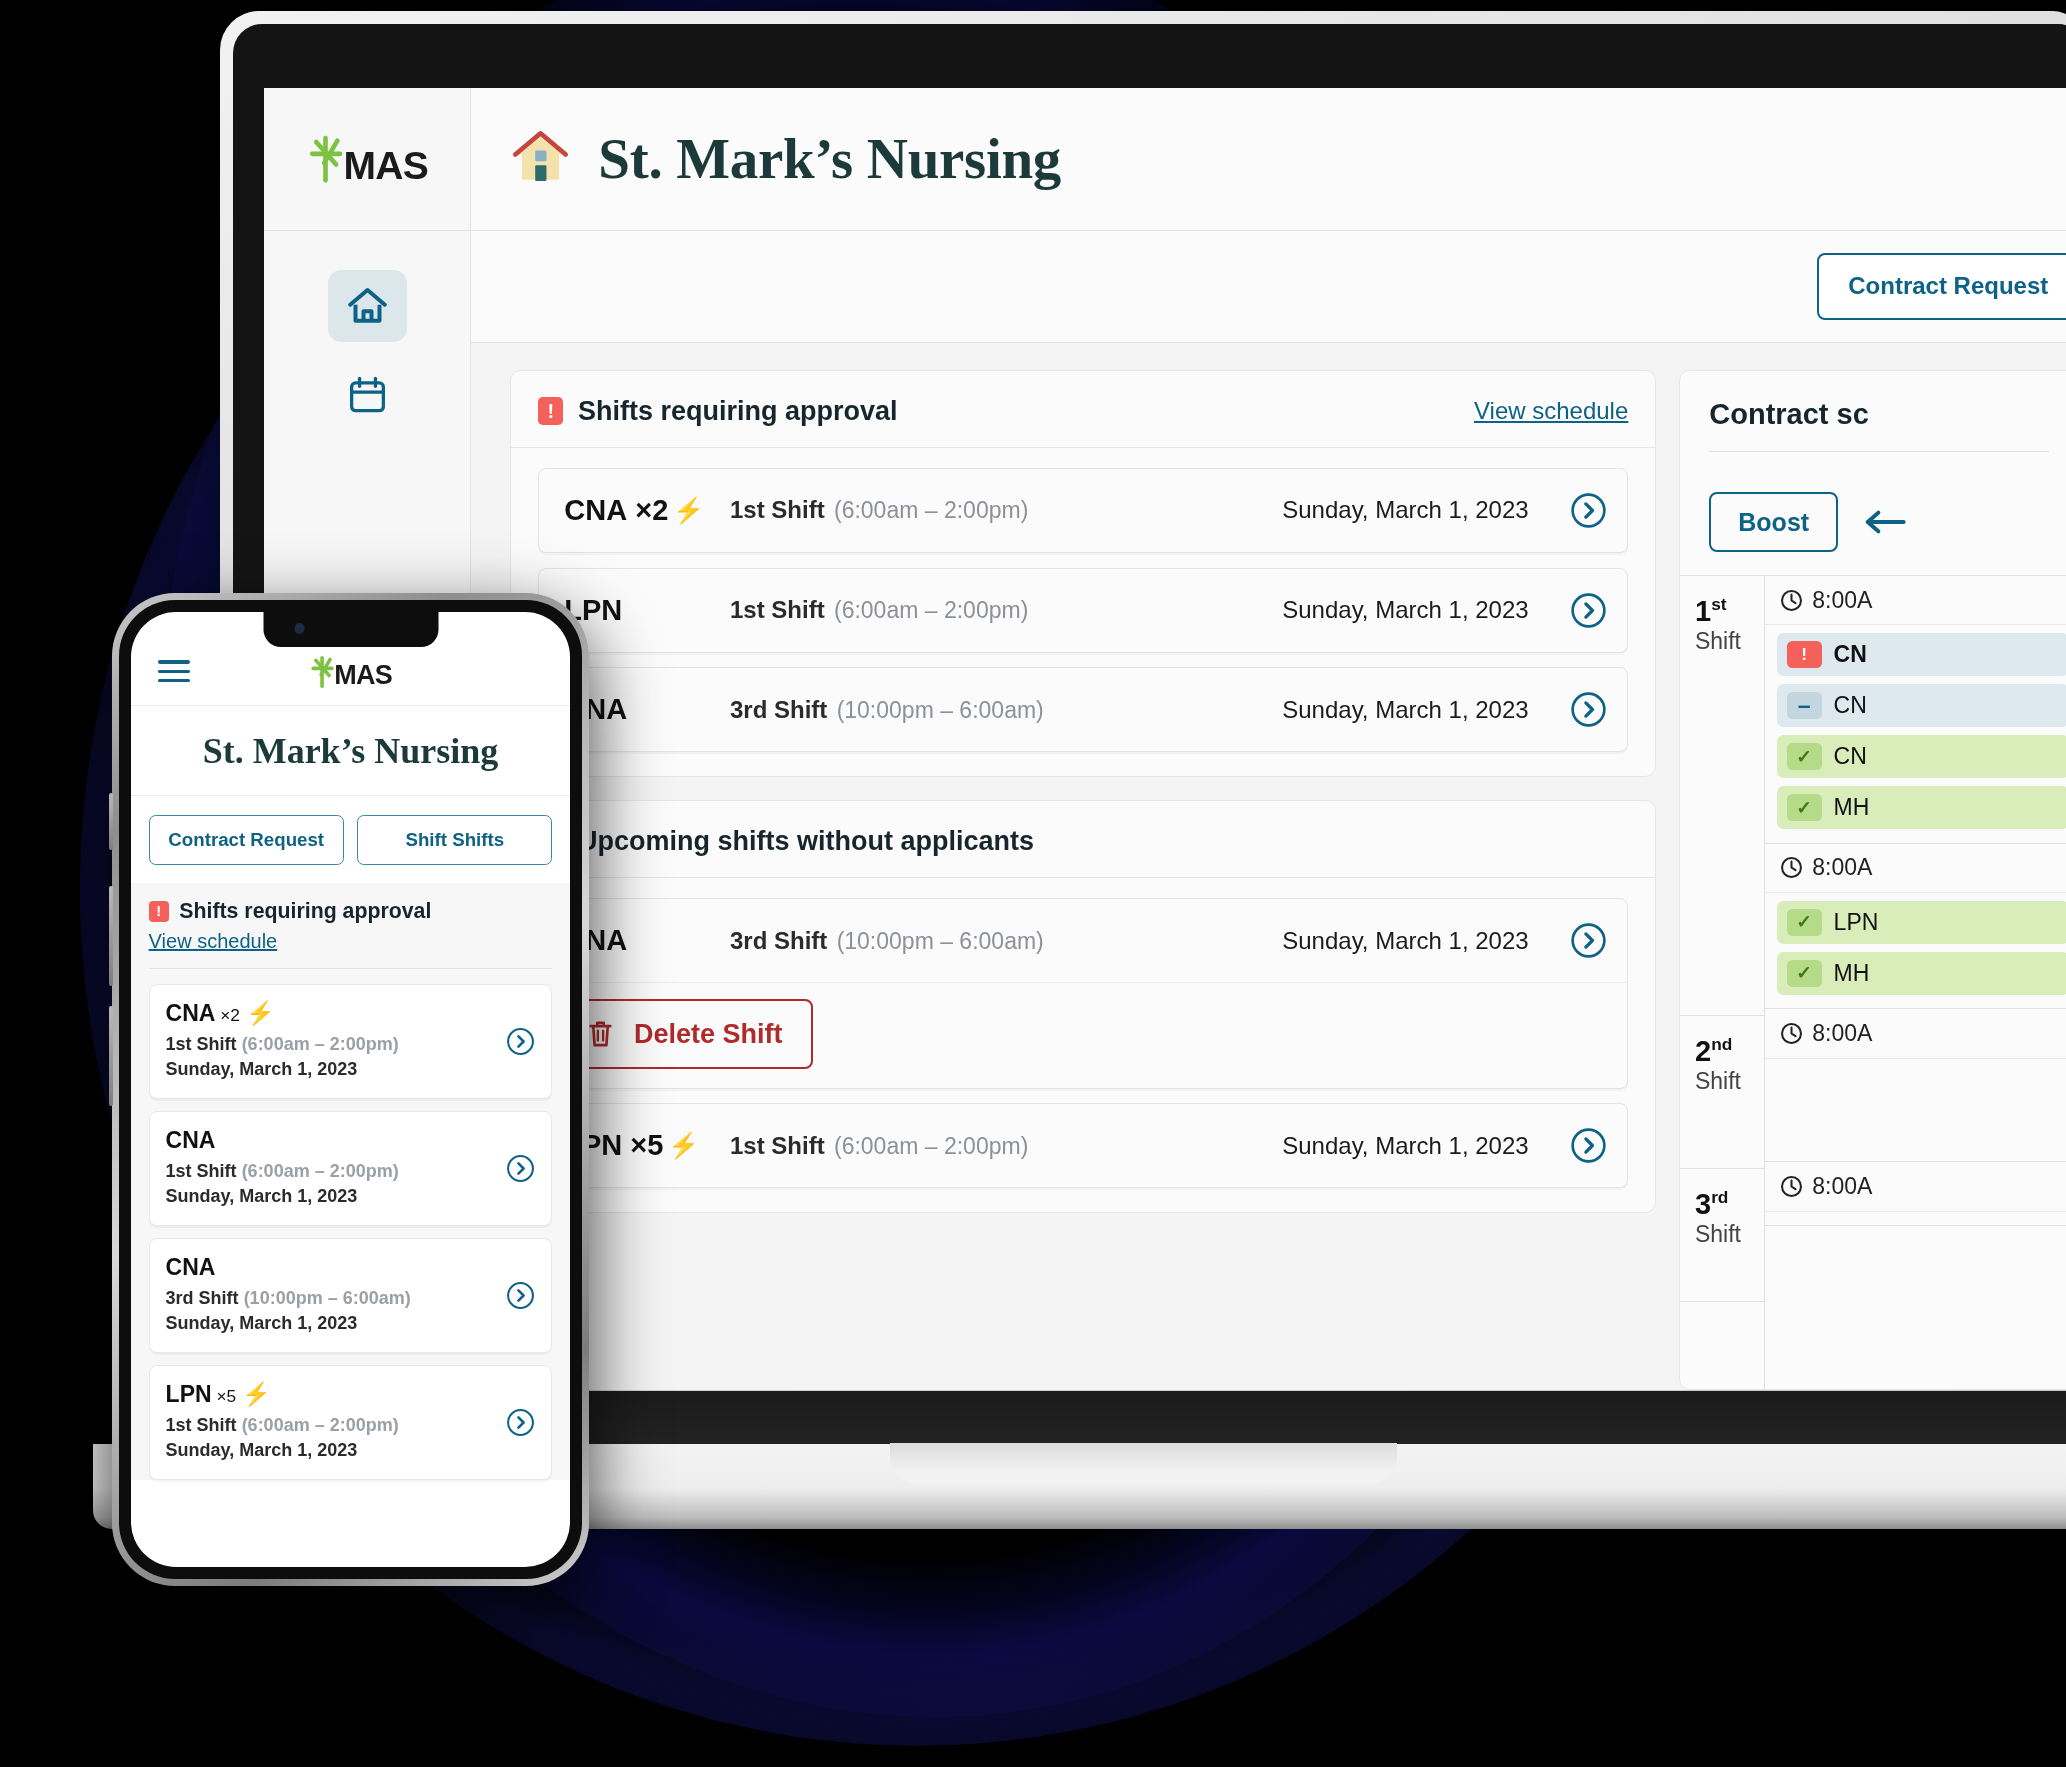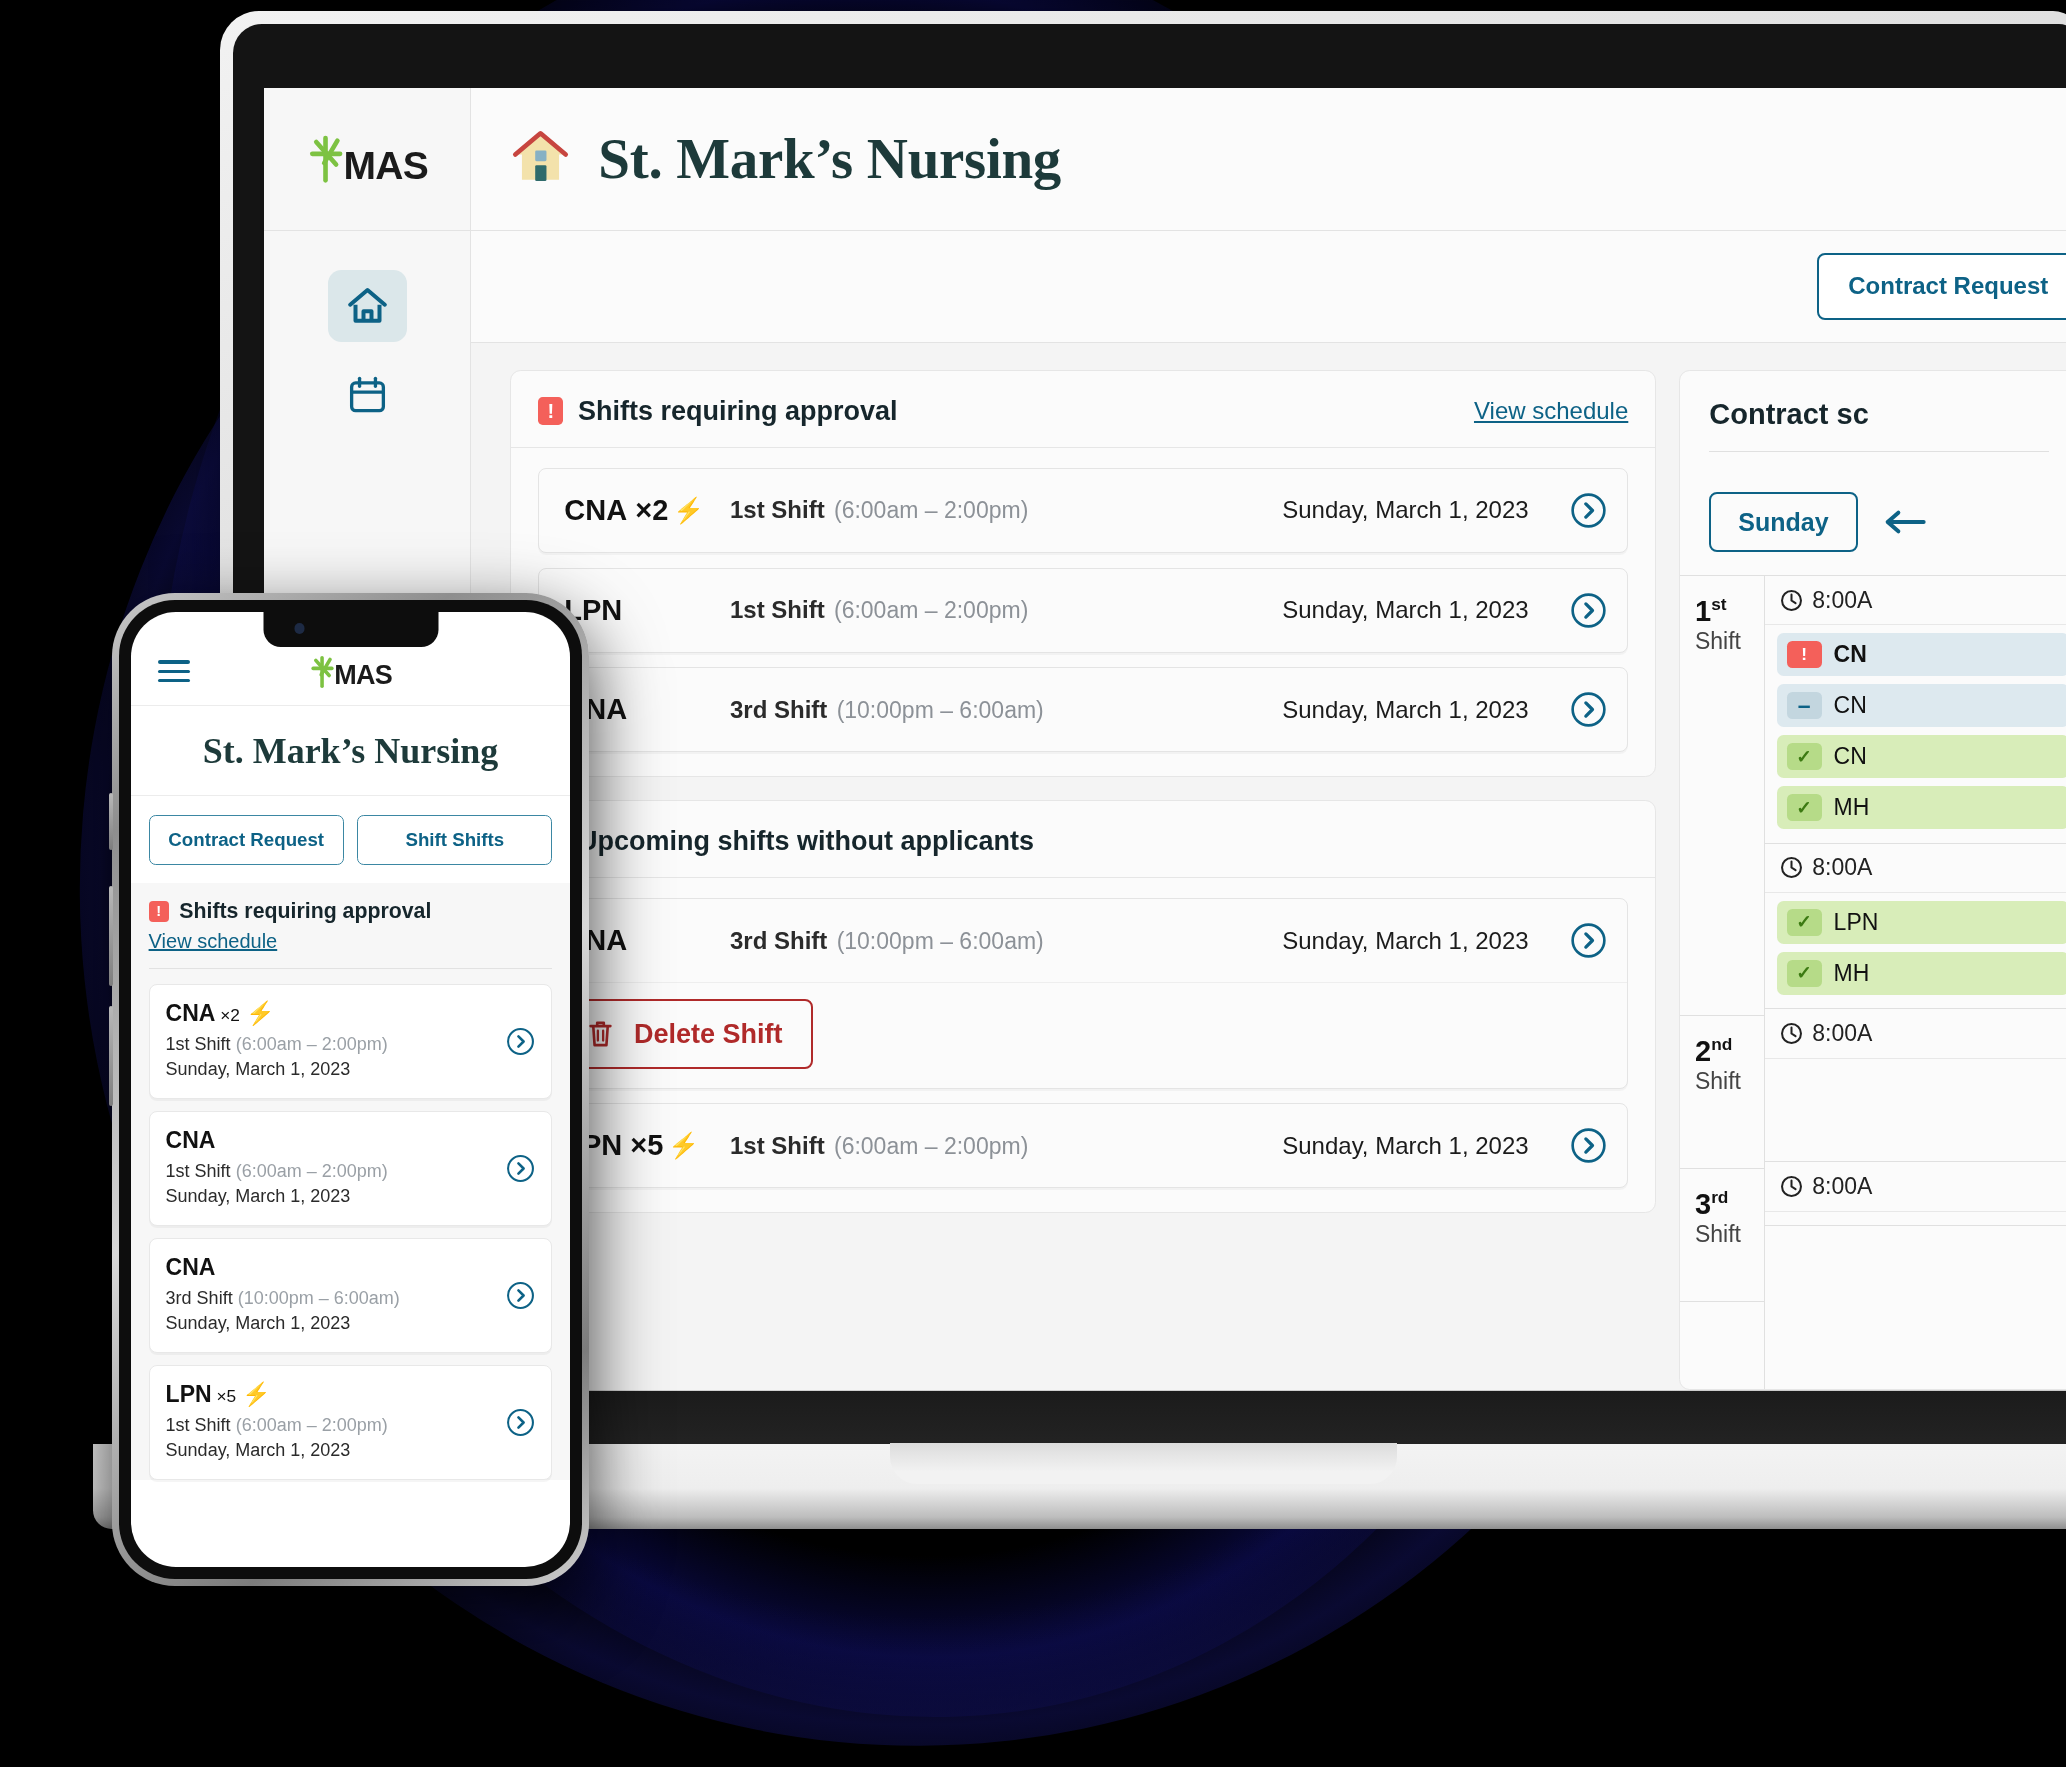--- a/index.html
+++ b/index.html
@@ -348,21 +348,21 @@
 
   .p-card {
     background: #ffffff; border: 1.3px solid #e8e8e8; border-radius: 8px;
     padding: 14.7px 16px; margin-bottom: 12px;
     display: flex; align-items: center; gap: 9.3px;
     box-shadow: 0 2px 0 rgba(0,0,0,0.04);
   }
   .p-card-main { flex: 1; min-width: 0; }
   .p-role { font-weight: 700; font-size: 23px; color:#111; margin-bottom: 6.7px; white-space: nowrap; }
   .p-role .mult { font-weight: 400; font-size: 17.3px; }
-  .p-line { font-size: 18px; color:#2b2b2b; margin-bottom: 4px; white-space: nowrap; }
+  .p-line { font-size: 18px; color:#2b2b2b; margin-bottom: 4px; white-space: nowrap; font-weight: bold; }
   .p-line .dim { color:#9aa0a6; }
   .p-chev { width: 29px; height: 29px; flex: 0 0 auto; }
 </style>
 </head>
 <body>
 
 <div id="stage">
 
   <div class="glow glow-a"></div>
   <div class="glow glow-b"></div>
@@ -562,21 +562,21 @@
                   </div>
 
                 </div>
 
                 <div class="panel right-panel">
                   <div class="sched-head">
                     <div class="sched-title">Contract sc</div>
                     <div class="sched-divider"></div>
                   </div>
                   <div class="sched-controls">
-                    <div class="btn-today">Sunday</div>
+                    <div class="btn-today">Boost</div>
                     <svg width="48" height="32" viewBox="0 0 72 48" class="arrow-nav">
                       <path d="M64 24 H10 M26 10 L10 24 L26 38" fill="none" stroke="#0d6286" stroke-width="6" stroke-linecap="round" stroke-linejoin="round"></path>
                     </svg>
                   </div>
 
                   <div class="sched-grid">
                     <div class="shift-col">
                       <div class="shift-label-cell" style="height:440px">
                         <div class="shift-ord"><span>1</span><sup>st</sup></div>
                         <div class="shift-sub">Shift</div>

